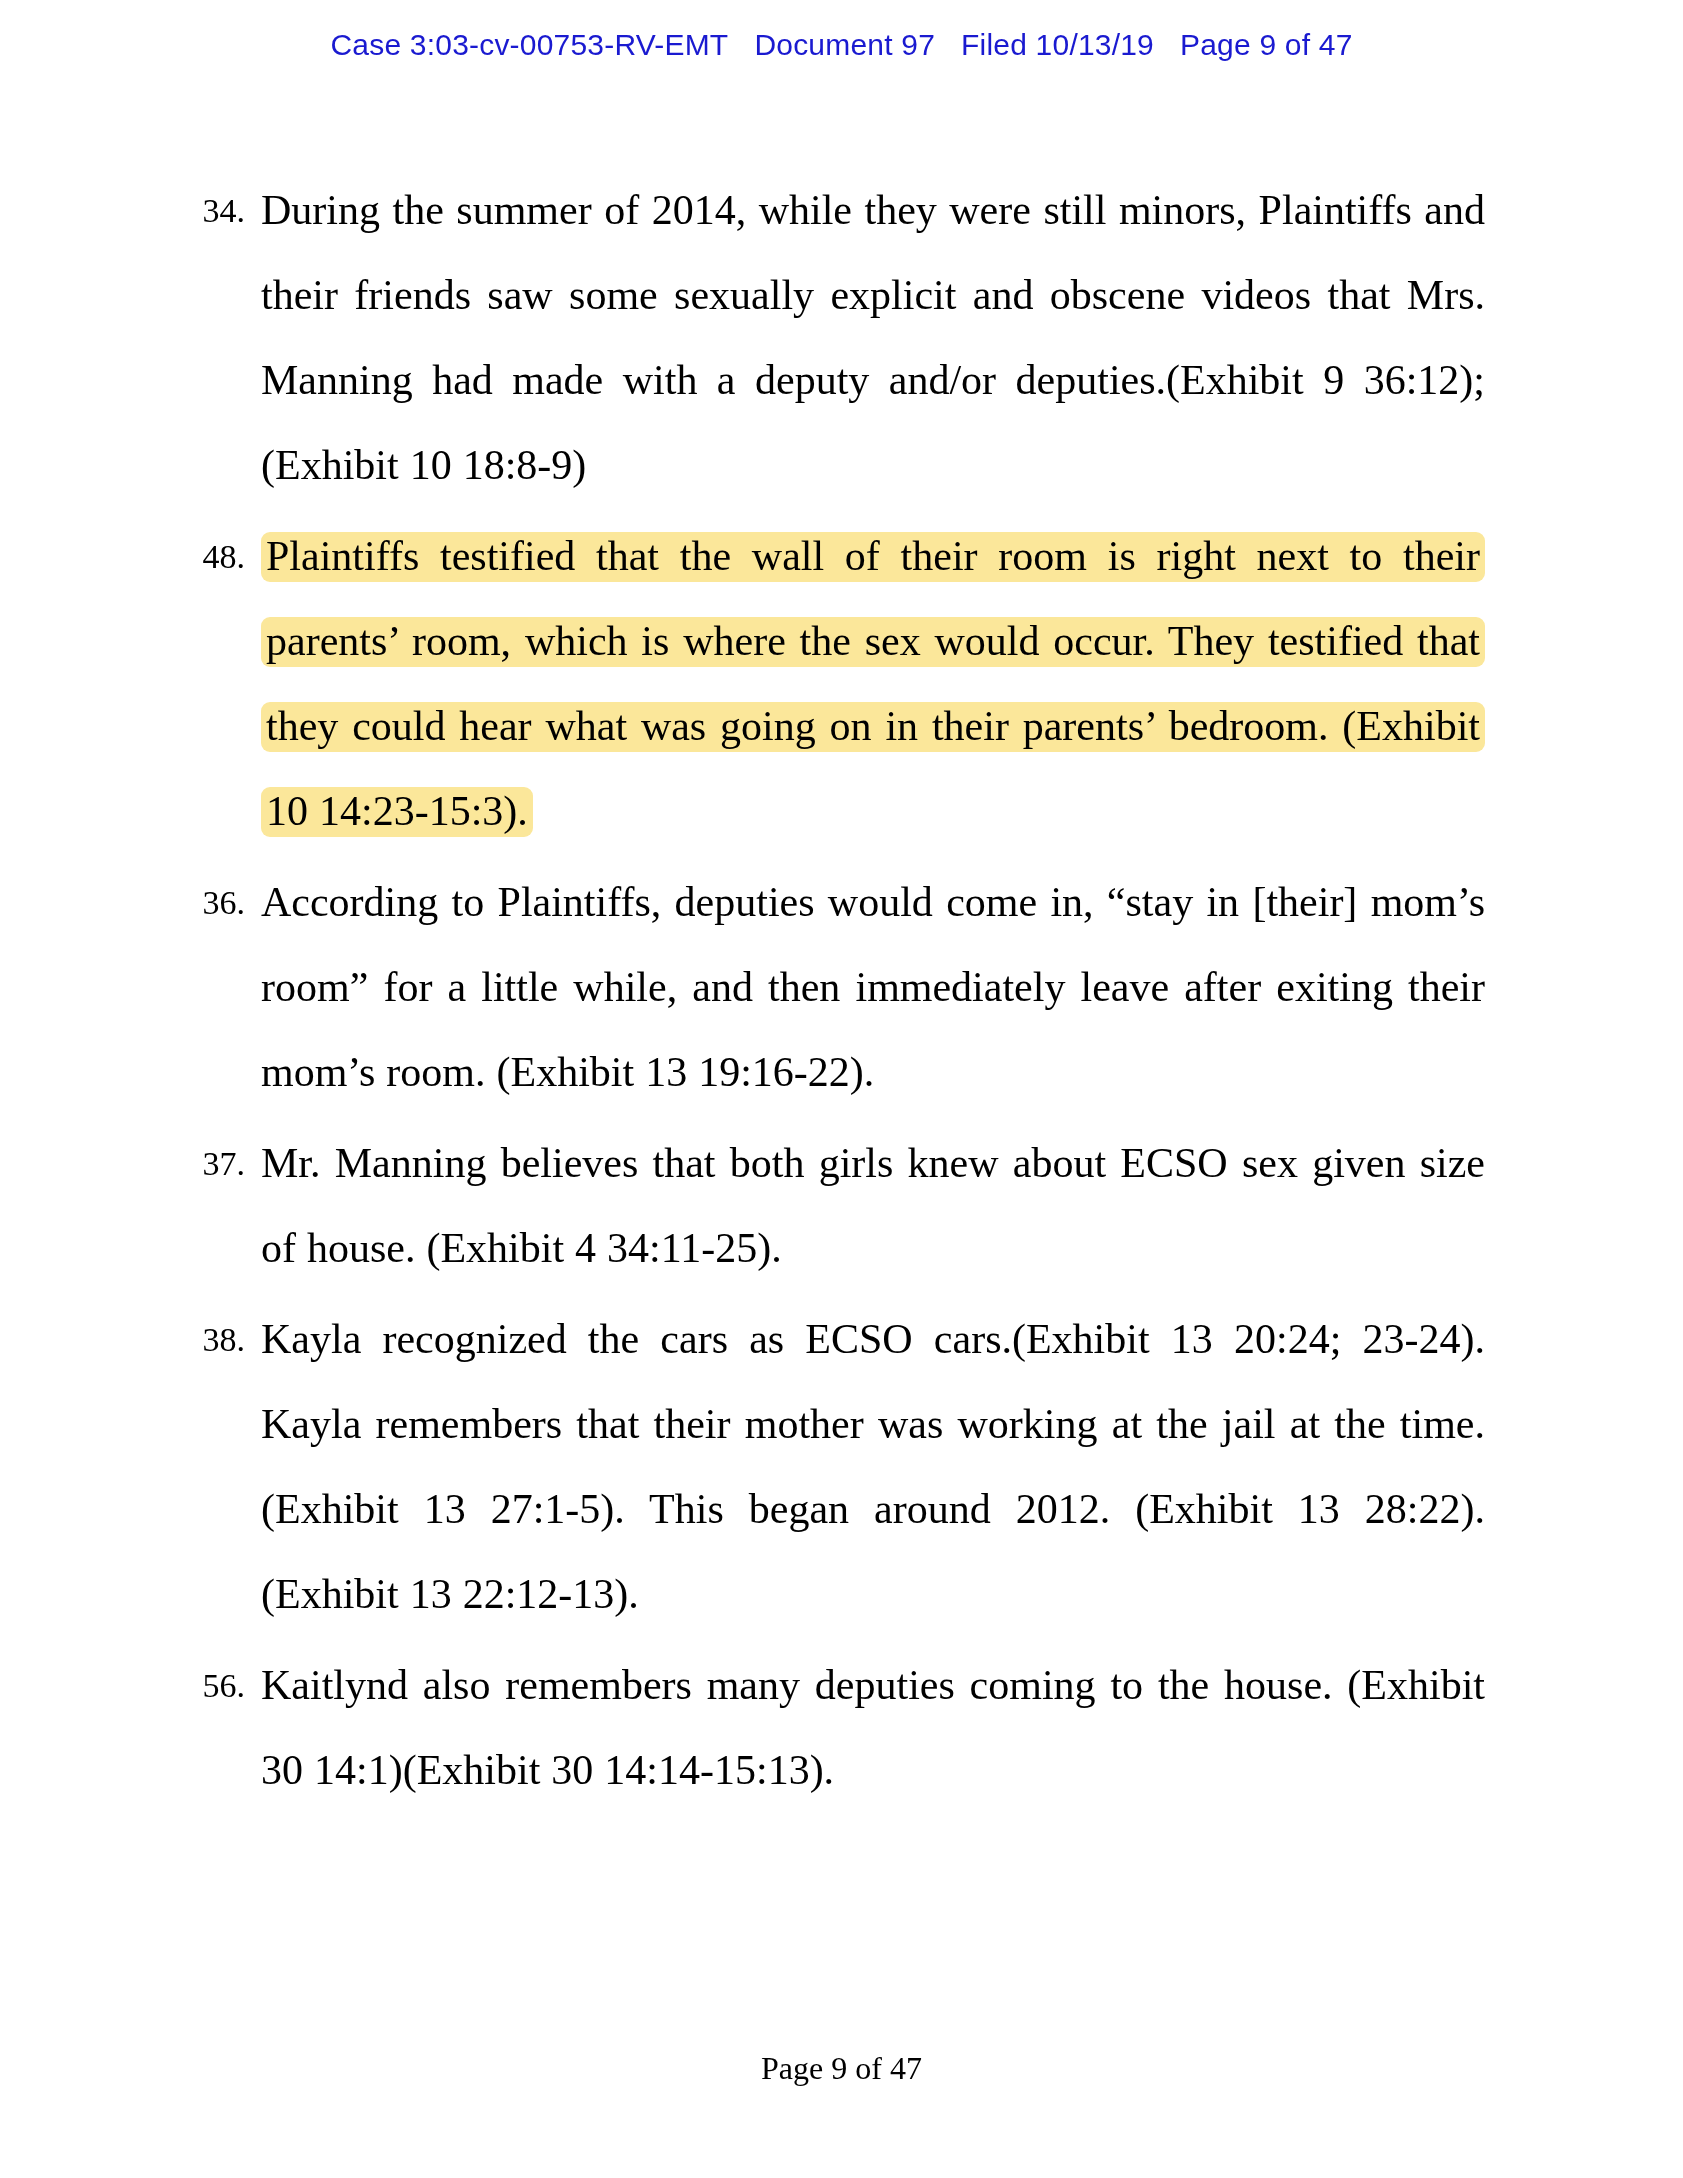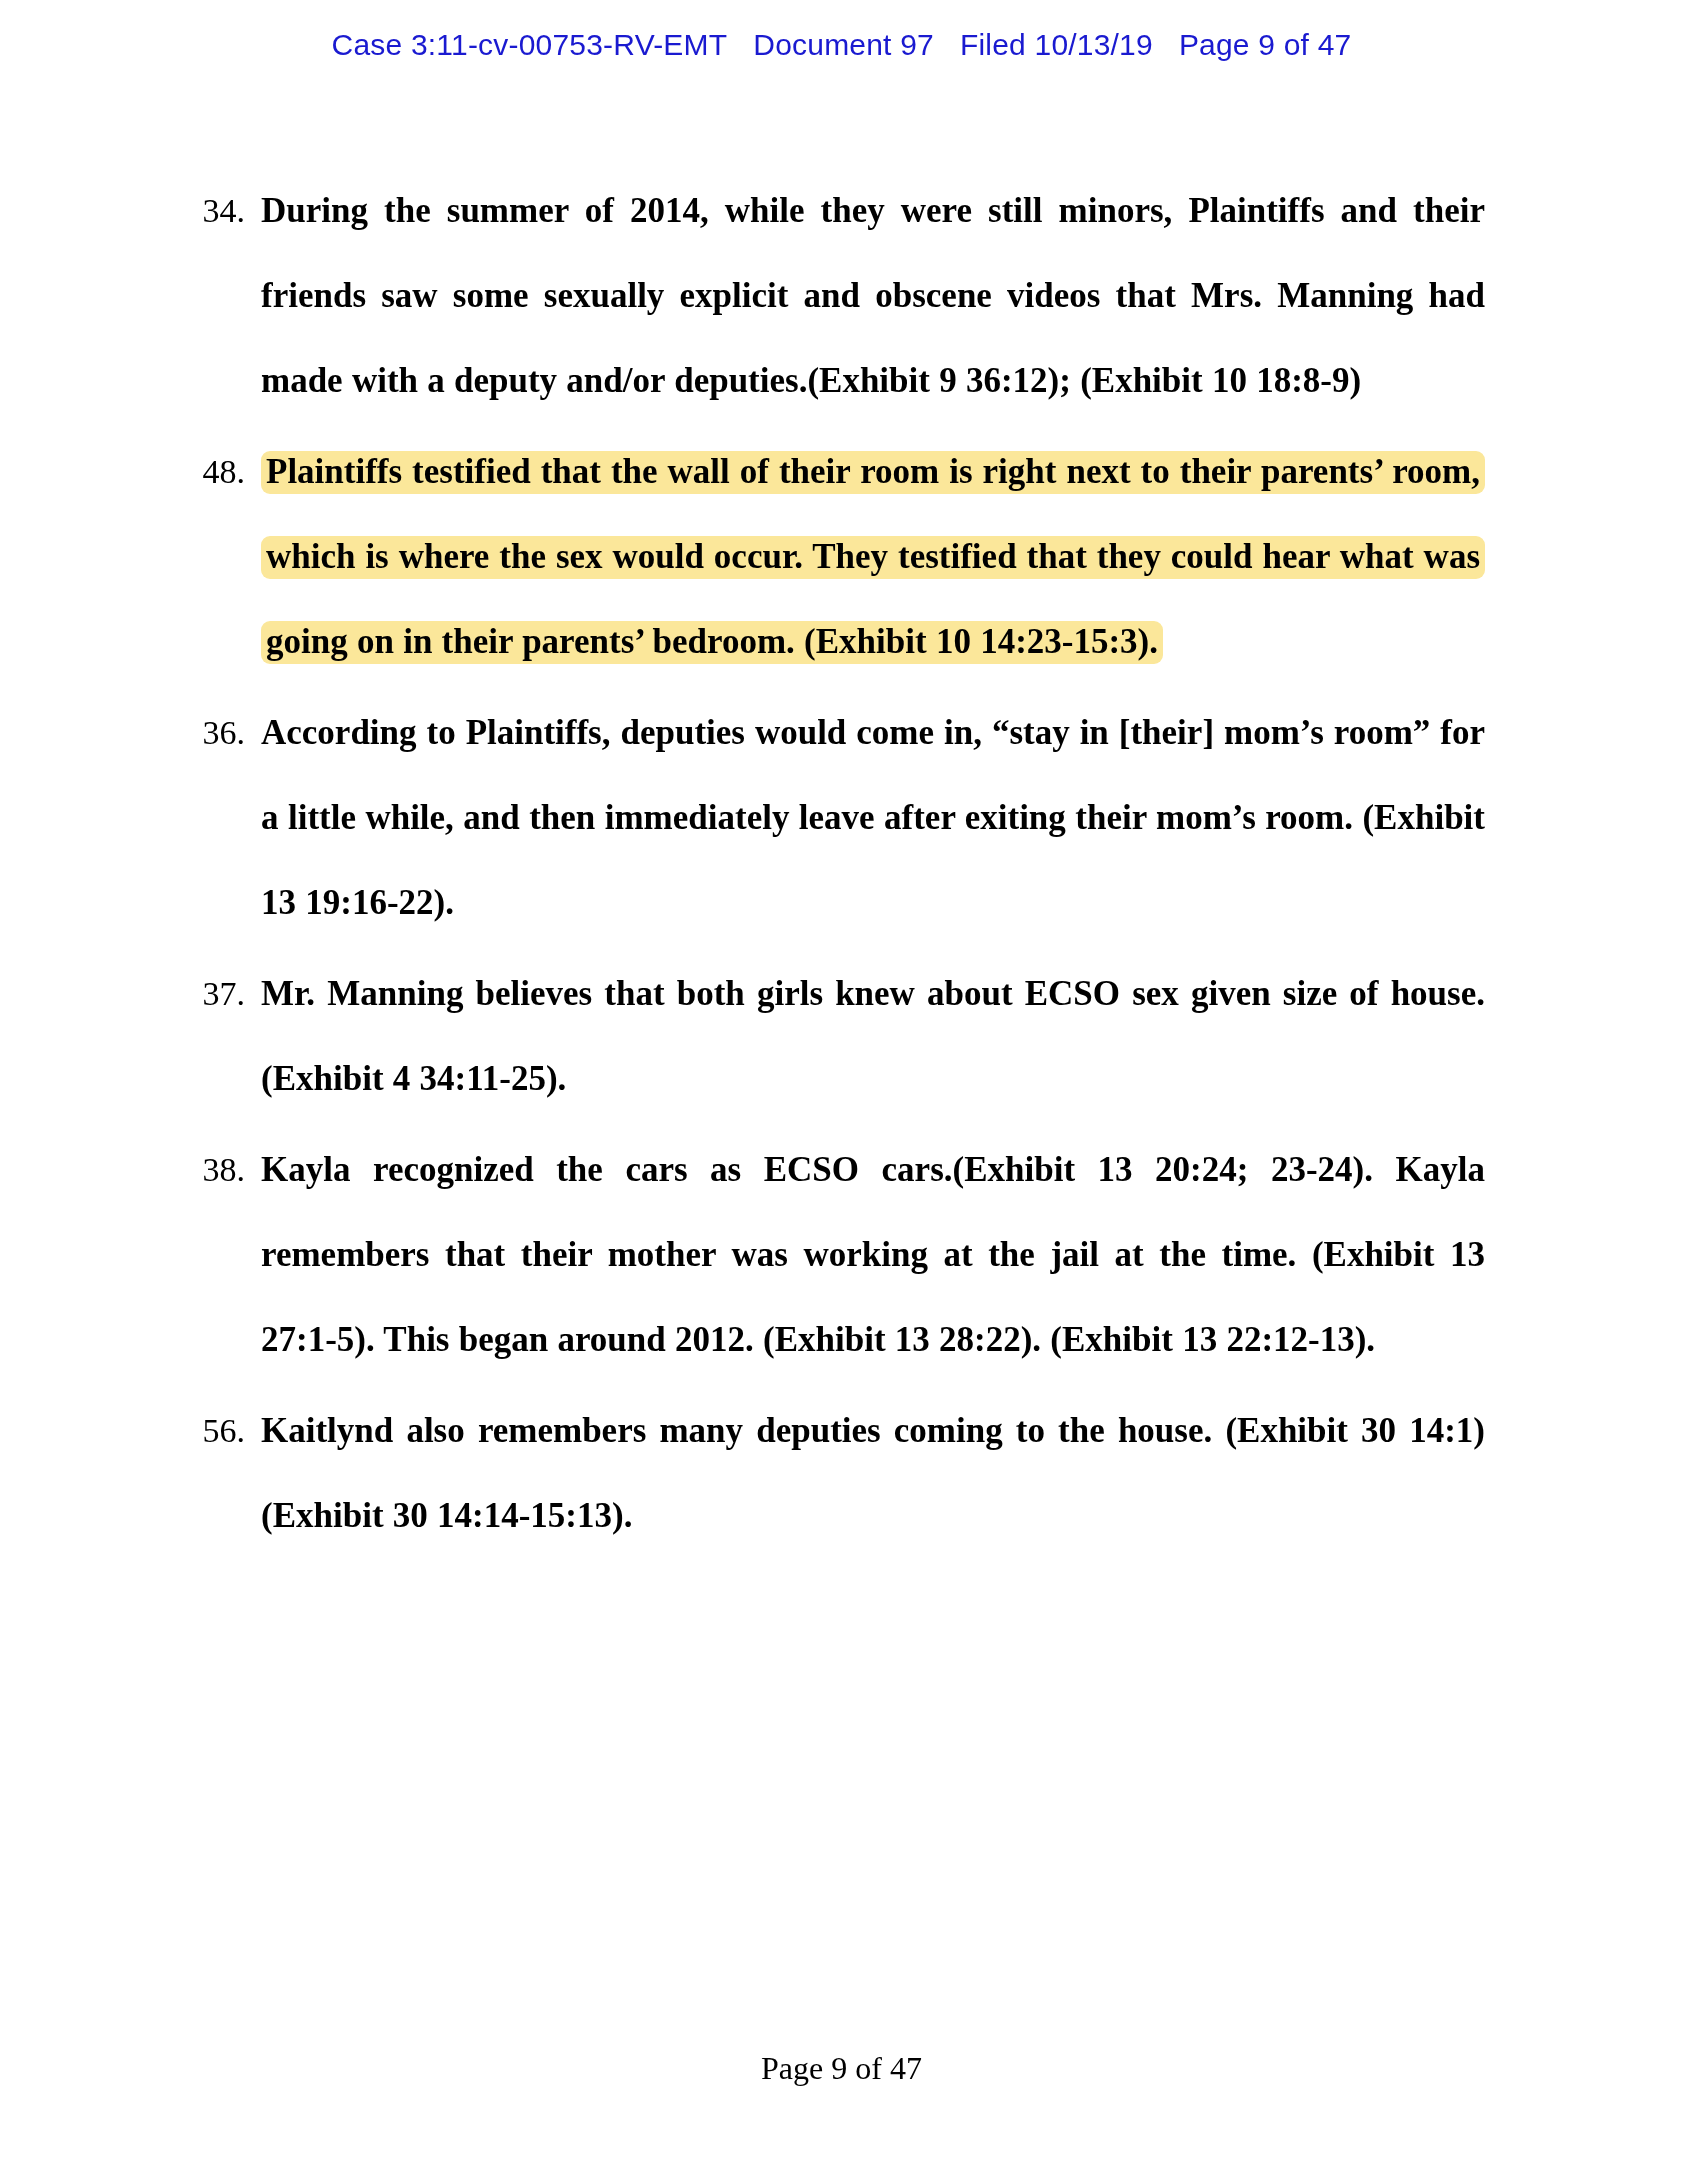--- a/index.html
+++ b/index.html
@@ -61,27 +61,26 @@
     flex: 0 0 73px;
     text-align: right;
     padding-right: 16px;
     box-sizing: border-box;
     font-size: 34px;
     line-height: 85px;
     white-space: nowrap;
   }
   .para-text {
     flex: 1 1 auto;
-    font-size: 35px;
+    font-size: 42px;
     line-height: 85px;
     text-align: justify;
     text-justify: inter-word;
     hyphens: none;
     word-spacing: 0.5px;
-    font-weight: bold;
   }
   .para-text.last-line-left {
     text-align-last: left;
   }
 
   
   .para.highlighted .para-text {
     background: transparent;
   }
   .para.highlighted .para-text .hl {
@@ -101,21 +100,21 @@
     text-align: center;
     font-size: 32px;
   }
 </style>
 </head>
 <body>
 
 <div class="page">
 
   <div class="ecf-header" style="color: rgb(26, 26, 208);">
-    <span class="seg">Case 3:11-cv-00753-RV-EMT</span><span class="seg">Document 97</span><span class="seg">Filed 10/13/19</span><span class="seg">Page 9 of 47</span>
+    <span class="seg">Case 3:03-cv-00753-RV-EMT</span><span class="seg">Document 97</span><span class="seg">Filed 10/13/19</span><span class="seg">Page 9 of 47</span>
   </div>
 
   <div class="body-block" id="body-block">
       <div class="para">
         <div class="para-num">34.</div>
         <div class="para-text last-line-left">During the summer of 2014, while they were still minors, Plaintiffs and their friends saw some sexually explicit and obscene videos that Mrs. Manning had made with a deputy and/or deputies.(Exhibit 9 36:12); (Exhibit 10 18:8-9)</div>
       </div>
       <div class="para highlighted">
         <div class="para-num">48.</div>
         <div class="para-text last-line-left"><span class="hl" style="background-color: rgb(251, 231, 154);">Plaintiffs testified that the wall of their room is right next to their parents’ room, which is where the sex would occur. They testified that they could hear what was going on in their parents’ bedroom. (Exhibit 10 14:23-15:3).</span></div>

